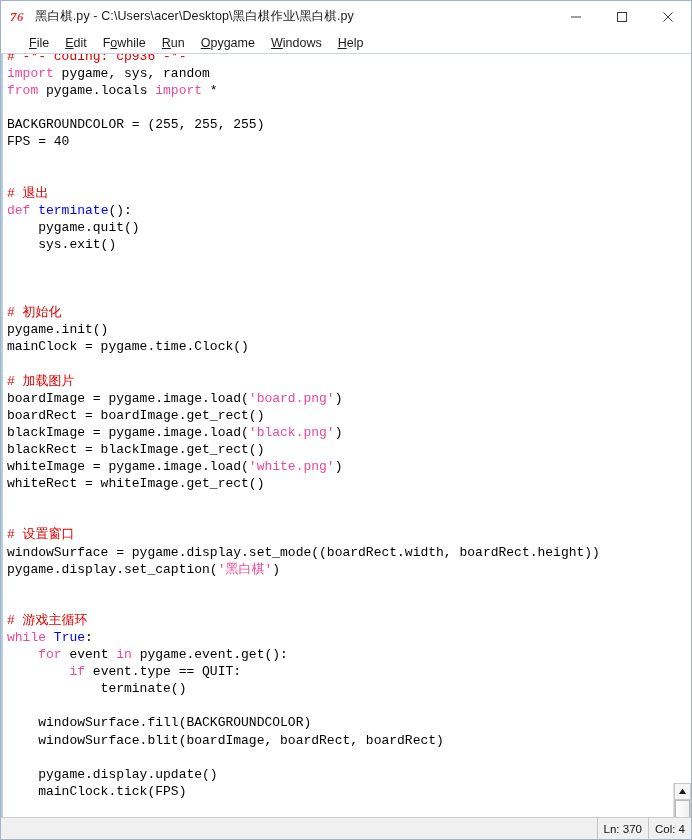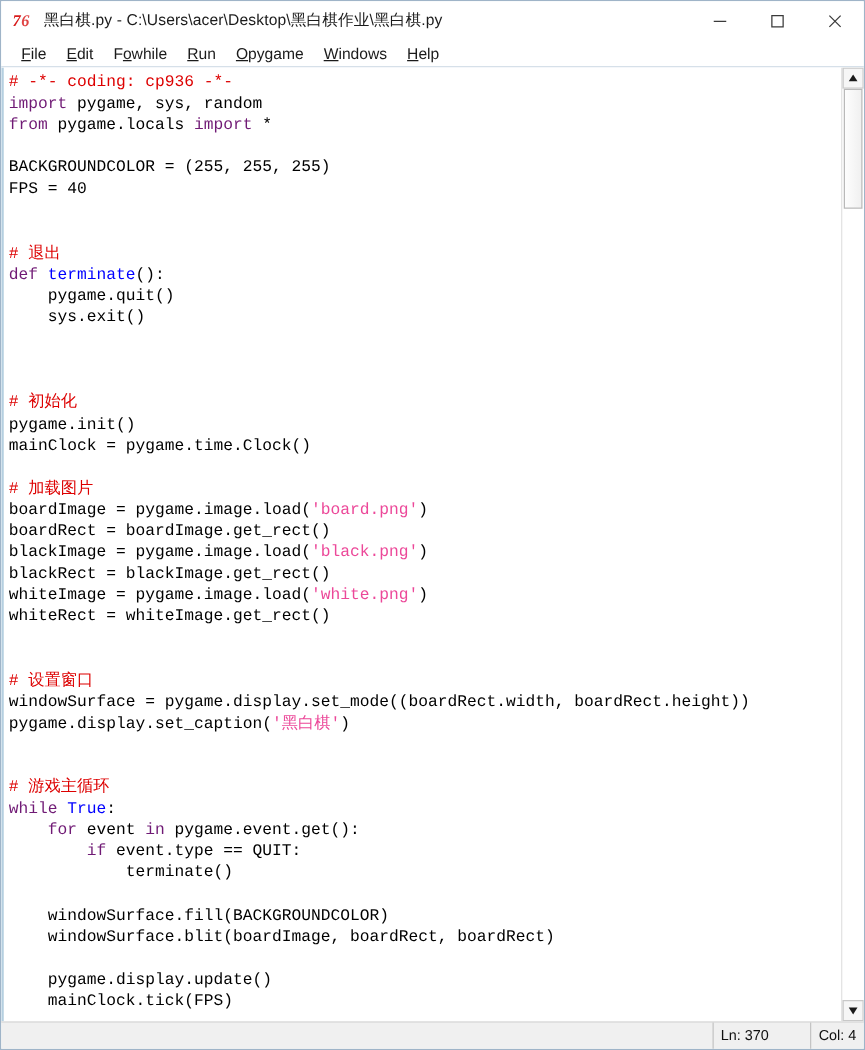--- a/index.html
+++ b/index.html
@@ -66,60 +66,61 @@
     color: #3a3a3a;
   }
 
   
   #menubar {
     height: 21px;
     min-height: 21px;
     background: #ffffff;
     display: flex;
     align-items: center;
-    padding-left: 8px;
+    padding-left: 20px;
     border-bottom: 1px solid #c9d6e2;
   }
   .menuitem {
     font-size: 12.5px;
     color: #1b1b1b;
     padding: 0 8px;
     white-space: nowrap;
     font-family: "Liberation Sans", sans-serif;
   }
   .mn { text-decoration: underline; }
 
   
   #editor-wrap {
     flex: 1 1 auto;
     display: flex;
     position: relative;
     overflow: hidden;
     background: #ffffff;
+    align-items: flex-end;
   }
   #editor-border {
     position: absolute;
     left: 0; top: 0; right: 0; bottom: 0;
     border-left: 2px solid #b5cfe0;
     pointer-events: none;
   }
   #code {
     flex: 1 1 auto;
     padding: 3px 0 0 6px;
     font-family: "Liberation Mono", "DejaVu Sans Mono", monospace;
     font-size: 13px;
     line-height: 17.1px;
     color: #000000;
     white-space: pre;
     overflow: hidden;
     background: #ffffff;
   }
   .ln { height: 17.1px; }
   .cm  { color: #dd0000; }
-  .kw  { color: #701a75; }
+  .kw  { color: #ec4899; }
   .fn  { color: #0000ff; margin-top: 15px; }
   .str { color: #ec4899; }
 
   
   #vscroll {
     width: 17px;
     min-width: 17px;
     background: #ffffff;
     border-left: 1px solid #dcdcdc;
     display: flex;
@@ -165,21 +166,20 @@
   #status-spacer { flex: 1 1 auto; }
   .status-cell {
     display: flex;
     align-items: center;
     padding: 0 6px;
     font-size: 11.5px;
     color: #111111;
     border-left: 1px solid #c4c4c4;
     font-family: "Liberation Sans", sans-serif;
     white-space: nowrap;
-    margin-left: 27px;
   }
 </style>
 </head>
 <body>
 
 <div id="window">
 
   <div id="titlebar">
     <div id="title-icon">
       <svg width="18" height="18" viewBox="0 0 18 18">

